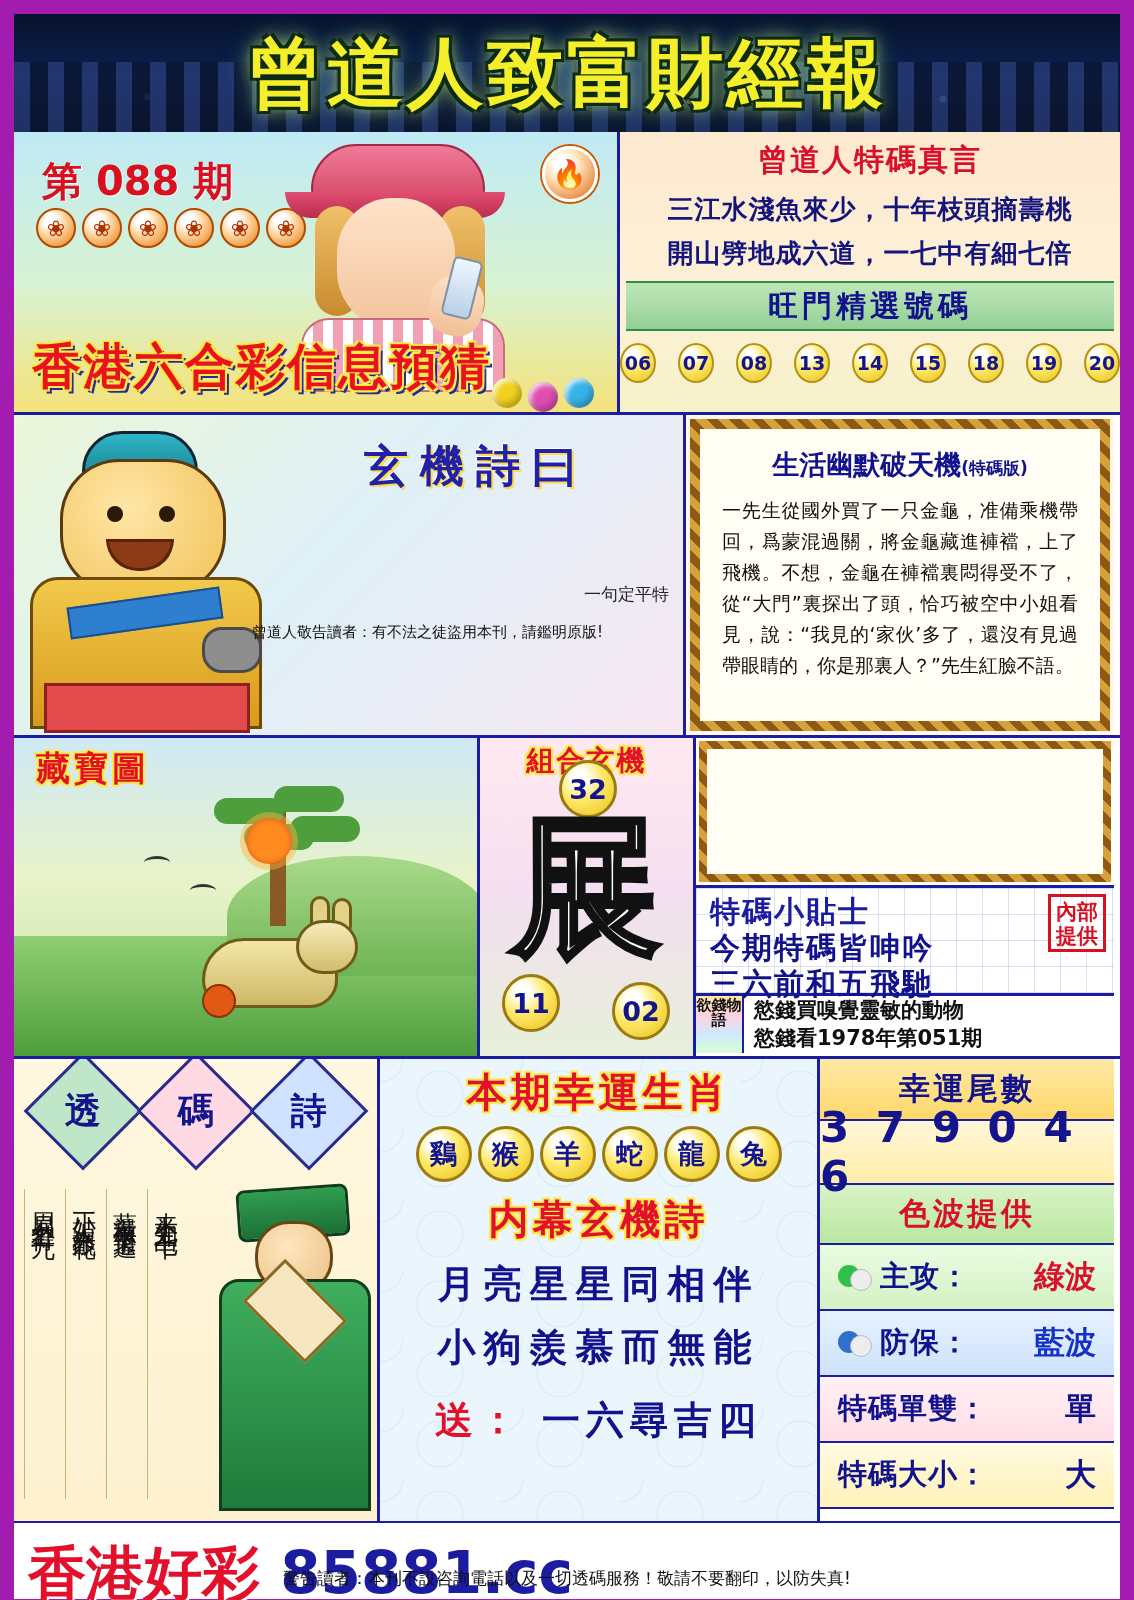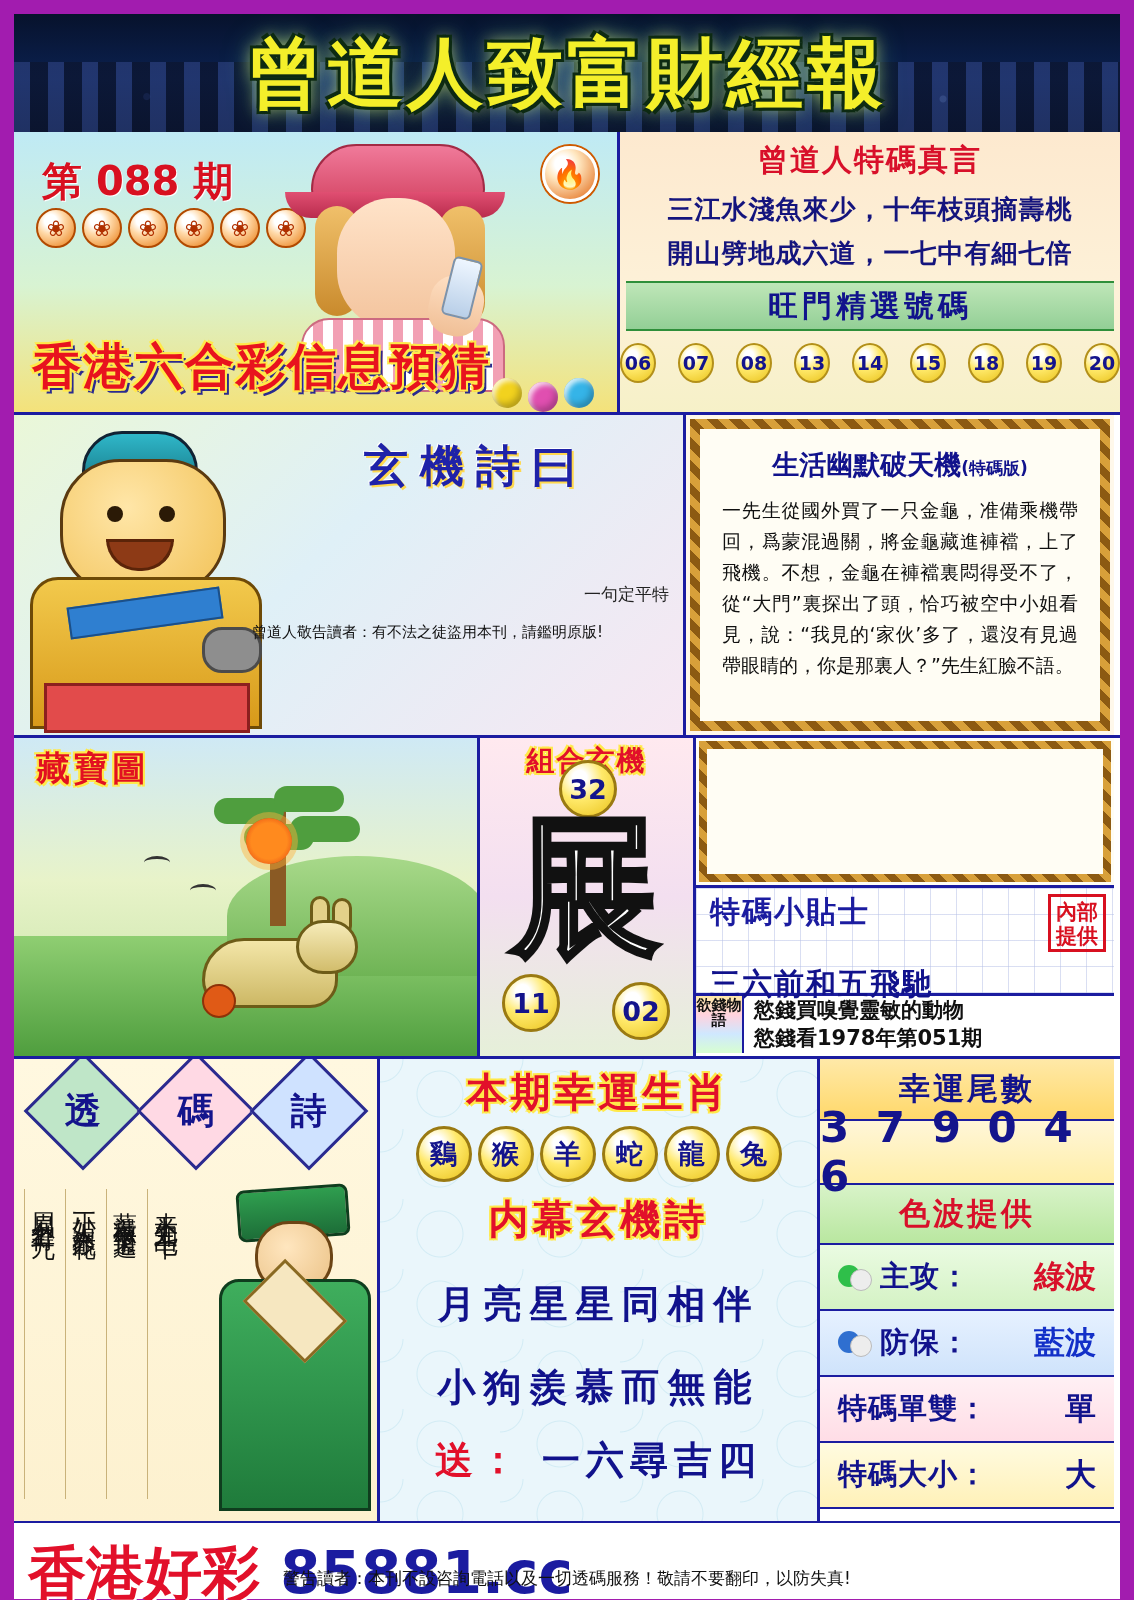--- a/index.html
+++ b/index.html
@@ -214,21 +214,21 @@
        radial-gradient(circle at 60px 35px,transparent 22px,#bfe3ef 23px,transparent 24px);
      background-size:120px 70px;}
   .b4b-t1{position:relative;text-align:center;font-size:40px;font-weight:bold;color:#e2102a;padding-top:6px;letter-spacing:4px;
      text-shadow:-2px -2px 0 #ffe94a,2px -2px 0 #ffe94a,-2px 2px 0 #ffe94a,2px 2px 0 #ffe94a;}
   .zodiacs{position:relative;display:flex;justify-content:center;gap:6px;margin-top:6px;}
   .zb{width:56px;height:56px;border-radius:50%;display:flex;align-items:center;justify-content:center;
      font-size:27px;font-weight:bold;color:#14148c;
      background:radial-gradient(circle at 34% 28%,#fff 0 14%,#ffe96a 44%,#e9c21a 100%);border:3px solid #9a7a12;box-sizing:border-box;}
   .b4b-t2{position:relative;text-align:center;font-size:40px;font-weight:bold;color:#e2102a;margin-top:10px;letter-spacing:4px;
      text-shadow:-2px -2px 0 #ffe94a,2px -2px 0 #ffe94a,-2px 2px 0 #ffe94a,2px 2px 0 #ffe94a;}
-  .b4b-l{position:relative;text-align:center;font-size:38px;font-weight:bold;color:#11128c;margin-top:32px;letter-spacing:8px;}
+  .b4b-l{position:relative;text-align:center;font-size:38px;font-weight:bold;color:#11128c;margin-top:12px;letter-spacing:8px;}
   .b4b-send{position:relative;text-align:center;margin-top:22px;font-size:38px;font-weight:bold;letter-spacing:6px;}
   .b4b-send .lbl{color:#e2102a;}
   .b4b-send .val{color:#11128c;}
 
   .b4c{position:relative;width:294px;height:462px;box-sizing:border-box;background:#fff;}
   .blkA{height:60px;background:linear-gradient(180deg,#ffe9a8,#ffd86a);border-bottom:2px solid #1b1ca0;
      display:flex;align-items:center;justify-content:center;font-size:31px;font-weight:bold;color:#11128c;letter-spacing:3px;}
   .blkB{height:62px;background:linear-gradient(180deg,#fff6d8,#ffeea8);border-bottom:2px solid #1b1ca0;
      display:flex;align-items:center;justify-content:center;font-size:42px;font-weight:bold;color:#14148c;letter-spacing:6px;}
   .blkC{height:58px;background:linear-gradient(180deg,#d8f3c8,#b9e7a0);border-bottom:2px solid #1b1ca0;
@@ -372,20 +372,21 @@
       <div class="bnum" style="left:22px;top:236px">11</div>
       <div class="bnum" style="left:132px;top:244px">02</div>
     </div>
 
     <div class="b3c">
       <div class="b3c-top">
         <div class="ornate2"></div>
       </div>
       <div class="b3c-mid">
         <div class="tips-title">特碼小貼士</div>
+        <div class="tips-l1">今期特碼皆呻吟</div>
         <div class="tips-l2">三六前和五飛馳</div>
         <div class="stamp">內部提供</div>
       </div>
       <div class="b3c-bot">
         <div class="vlabel">欲錢物語</div>
         <div class="botlines">
           <div>慾錢買嗅覺靈敏的動物</div>
           <div>慾錢看1978年第051期</div>
         </div>
       </div>

